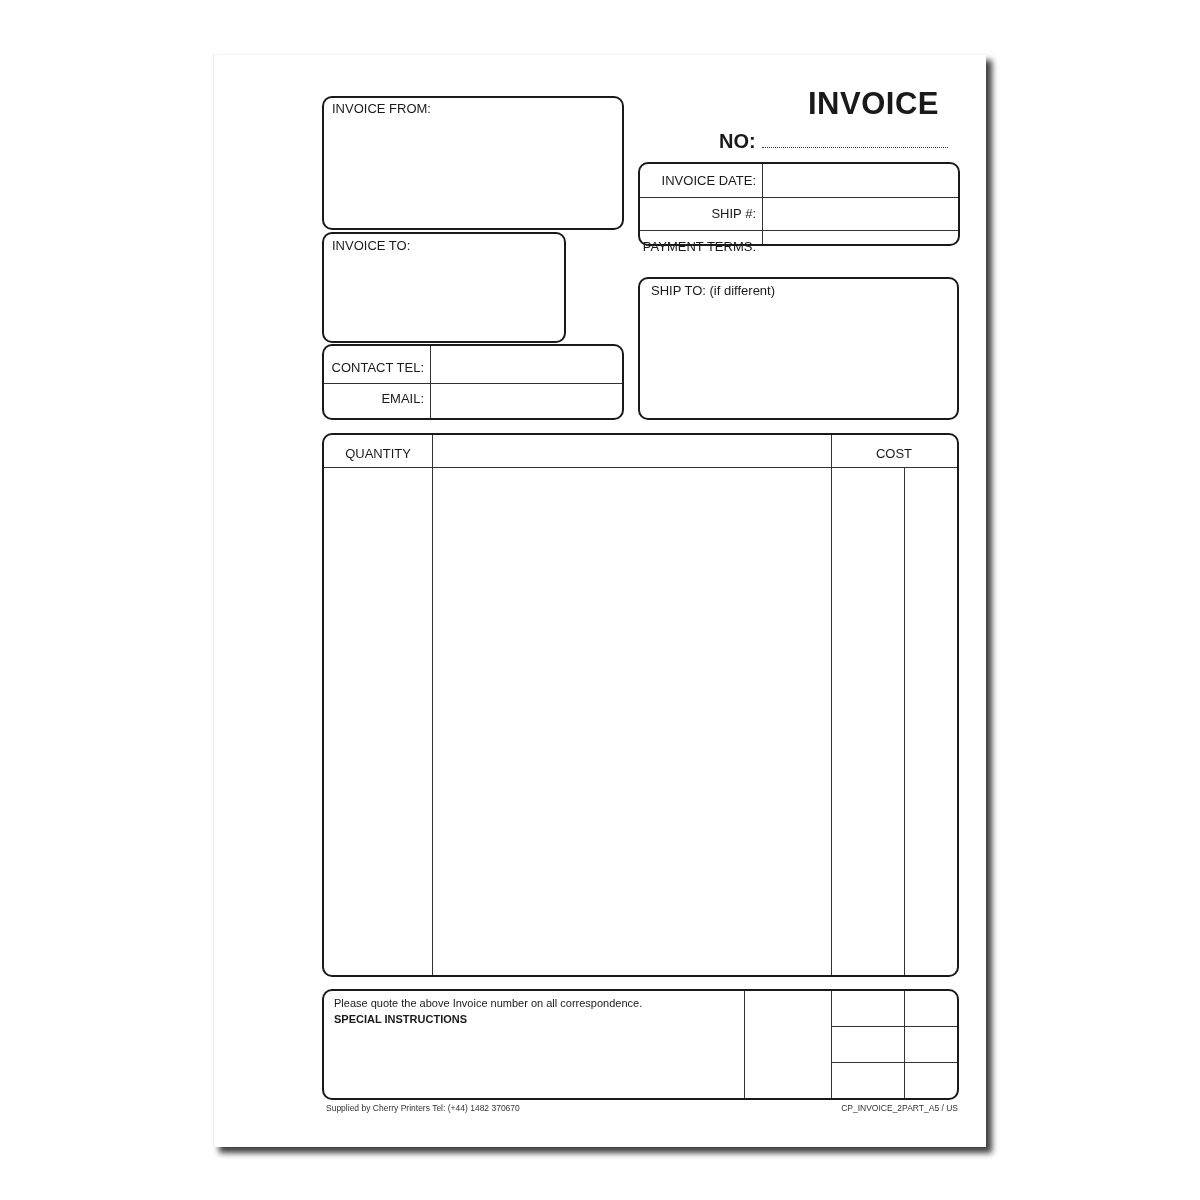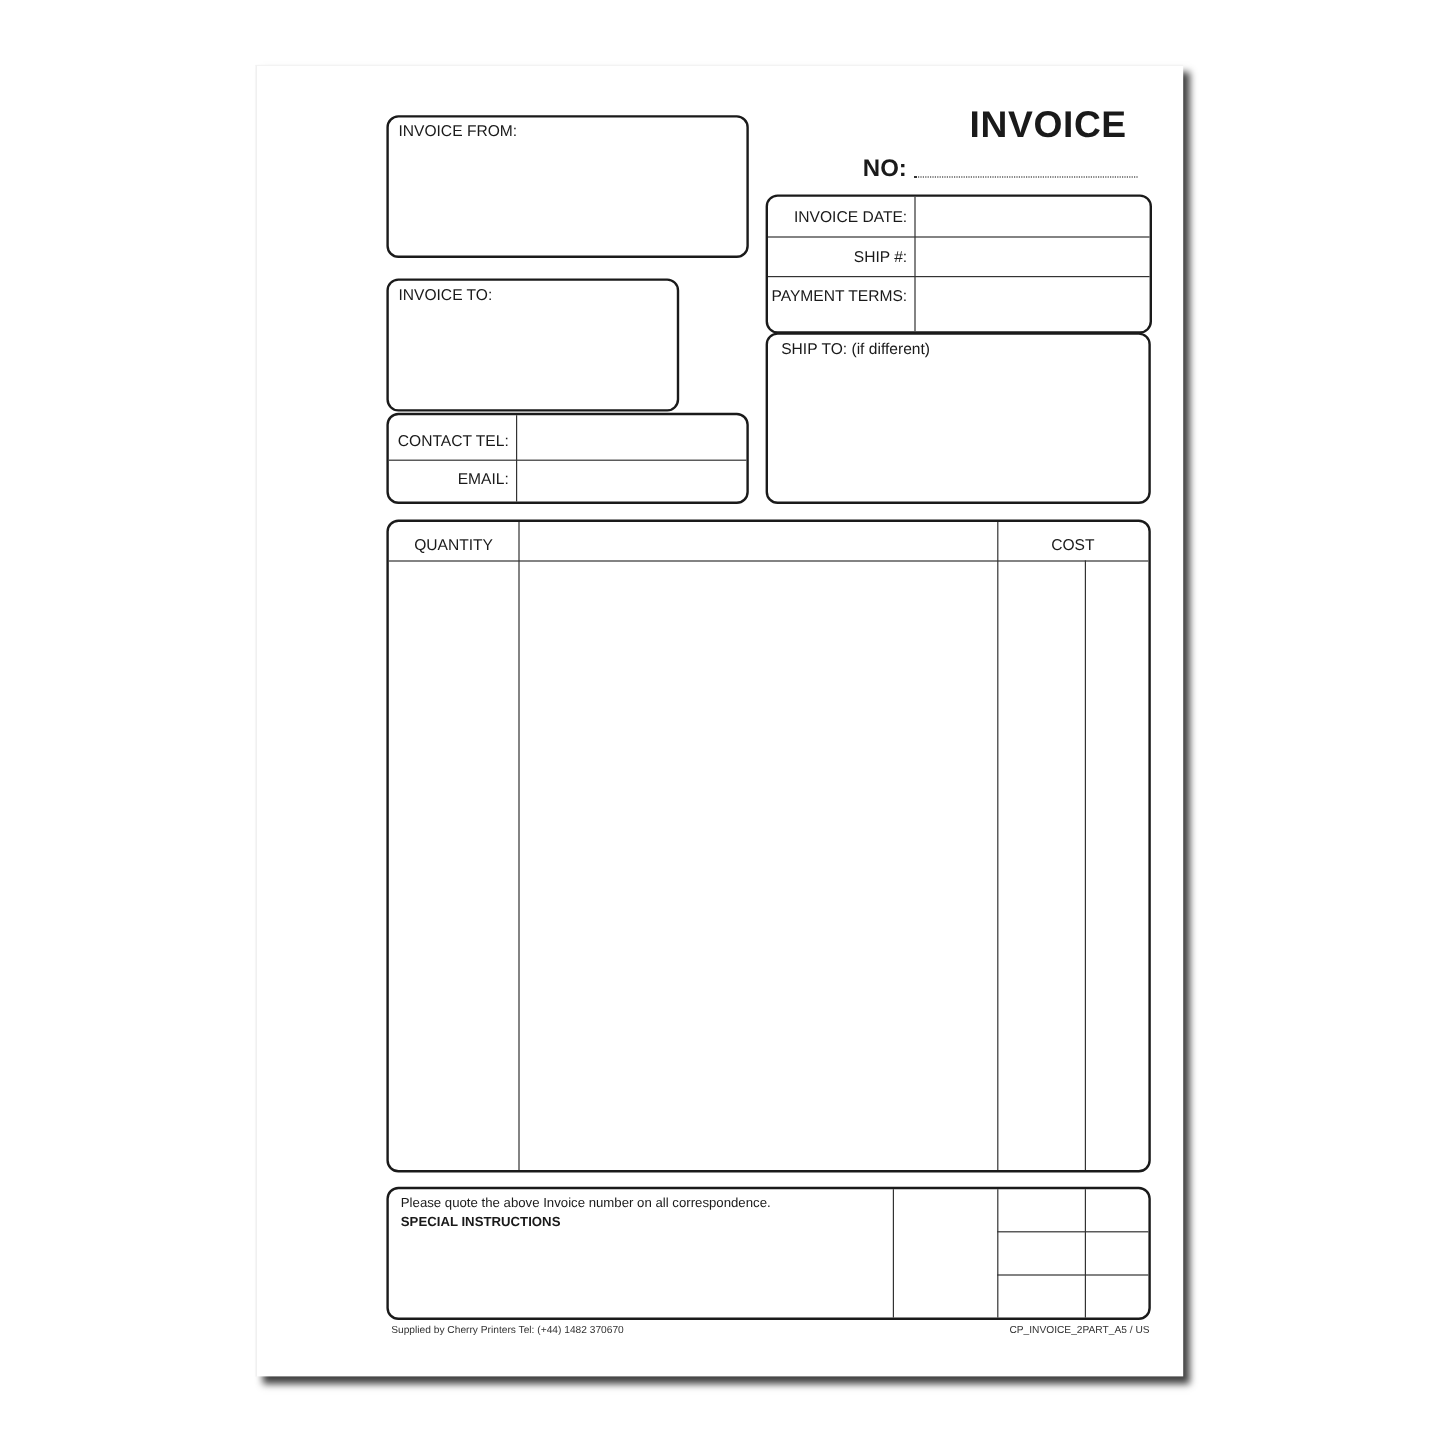--- a/index.html
+++ b/index.html
@@ -49,38 +49,38 @@
 <body>
 
 <div class="sheet"></div>
 
 <div class="title">INVOICE</div>
 <div class="no-row">
   <span class="no-label">NO:</span>
   <span class="no-dots"></span>
 </div>
 
-<div class="box" style="left:322px; top:96px; width:302px; height:119px;">
+<div class="box" style="left:322px; top:96px; width:302px; height:134px;">
   <span class="box-label" style="left:8px; top:3px;">INVOICE FROM:</span>
 </div>
 
 <div class="box" style="left:322px; top:232px; width:244px; height:111px;text-align:right;">
   <span class="box-label" style="left:8px; top:4px;">INVOICE TO:</span>
 </div>
 
 <div class="box" style="left:322px; top:344px; width:302px; height:76px;">
   <div class="vline" style="left:106px;"></div>
   <div class="grid-row" style="top:37px;"></div>
   <span class="right-label" style="right:198px; top:14px;">CONTACT TEL:</span>
   <span class="right-label" style="right:198px; top:45px;">EMAIL:</span>
   <div style="position:absolute; left:108px; top:0; right:0; height:37px;"></div>
   <div style="position:absolute; left:108px; top:39px; right:0; bottom:0;"></div>
 </div>
 
-<div class="box" style="left:638px; top:162px; width:322px; height:116px;">
+<div class="box" style="left:638px; top:162px; width:322px; height:84px;">
   <div class="vline" style="left:122px;"></div>
   <div class="grid-row" style="top:33px;"></div>
   <div class="grid-row" style="top:66px;"></div>
   <span class="right-label" style="right:202px; top:9px;">INVOICE DATE:</span>
   <span class="right-label" style="right:202px; top:42px;">SHIP #:</span>
   <span class="right-label" style="right:202px; top:75px;padding-left:16px;">PAYMENT TERMS:</span>
   <div style="position:absolute; left:124px; top:0; right:0; height:33px;"></div>
   <div style="position:absolute; left:124px; top:35px; right:0; height:31px;"></div>
   <div style="position:absolute; left:124px; top:68px; right:0; bottom:0;"></div>
 </div>

